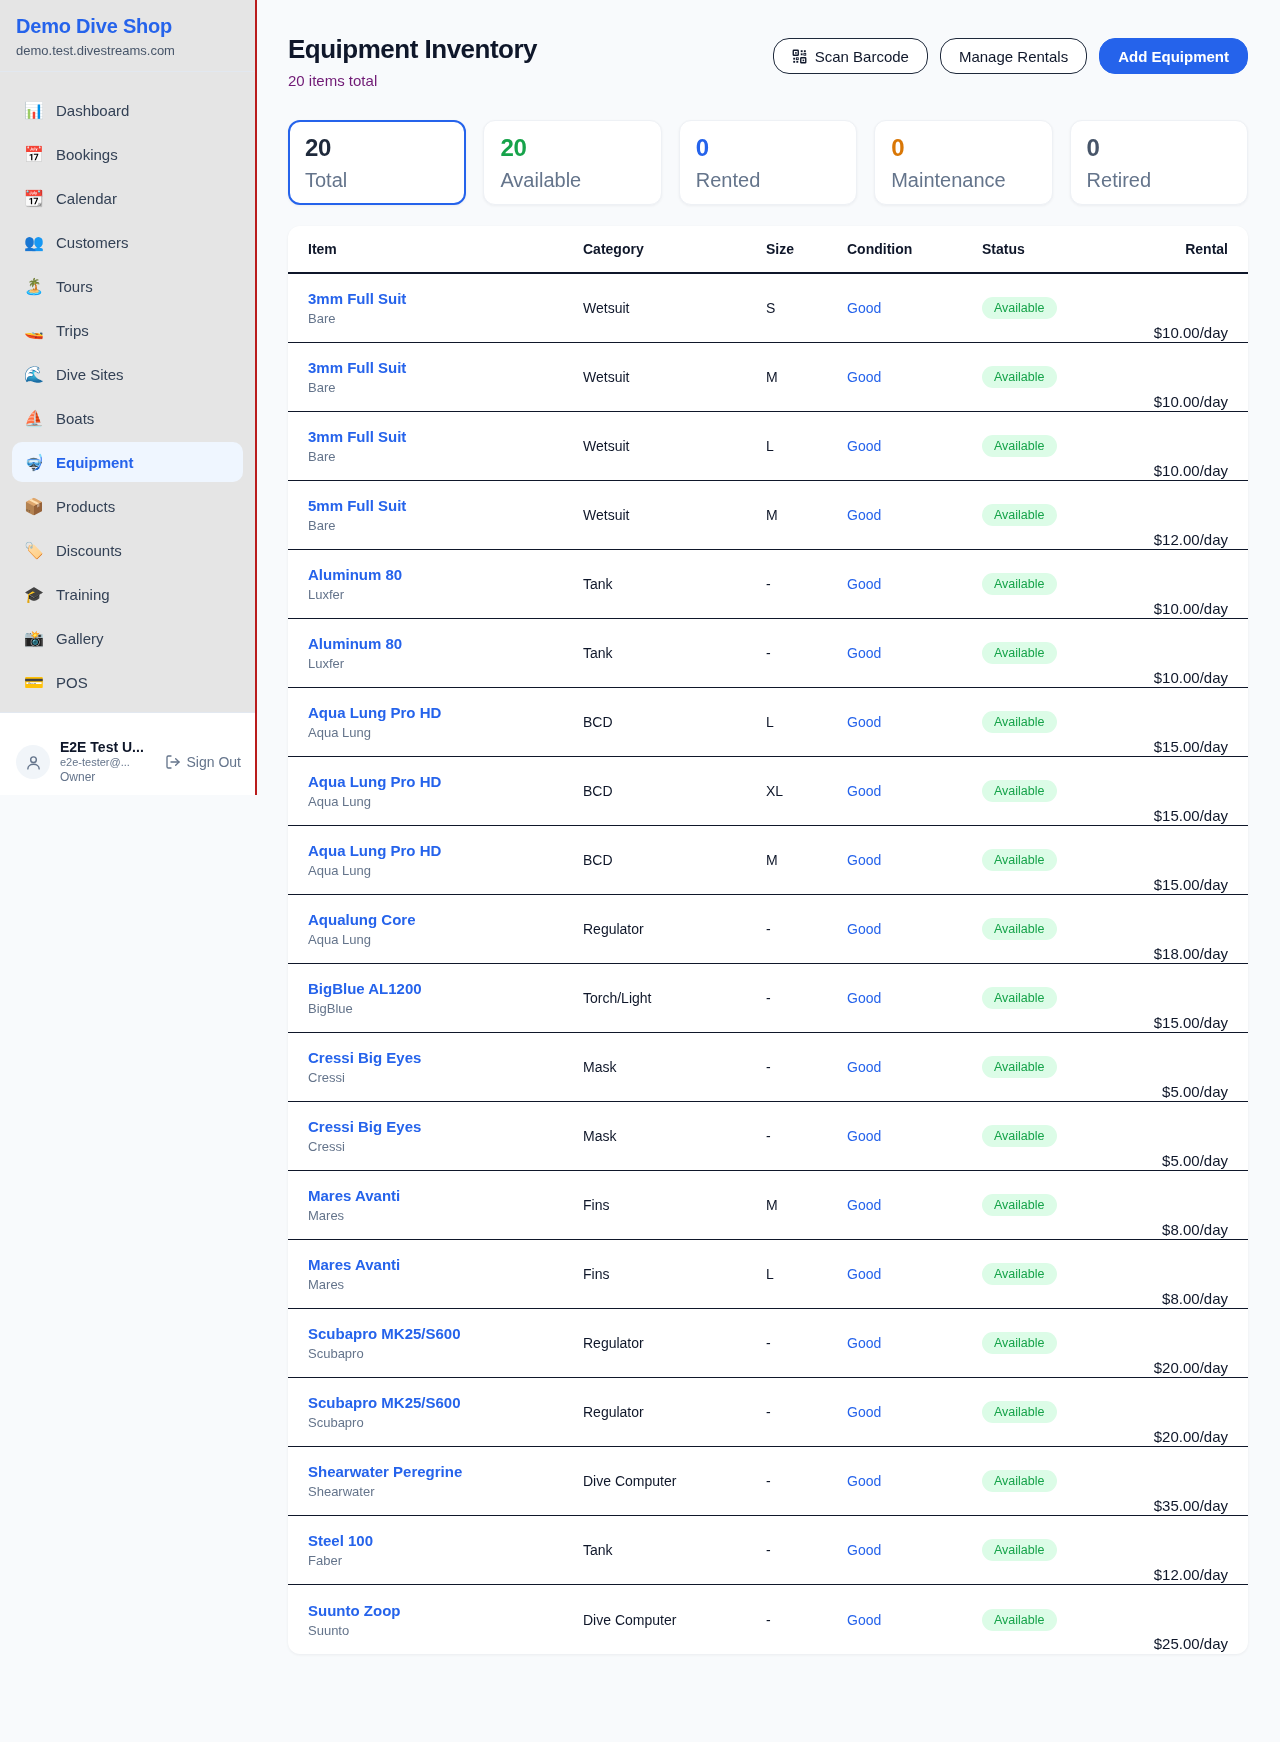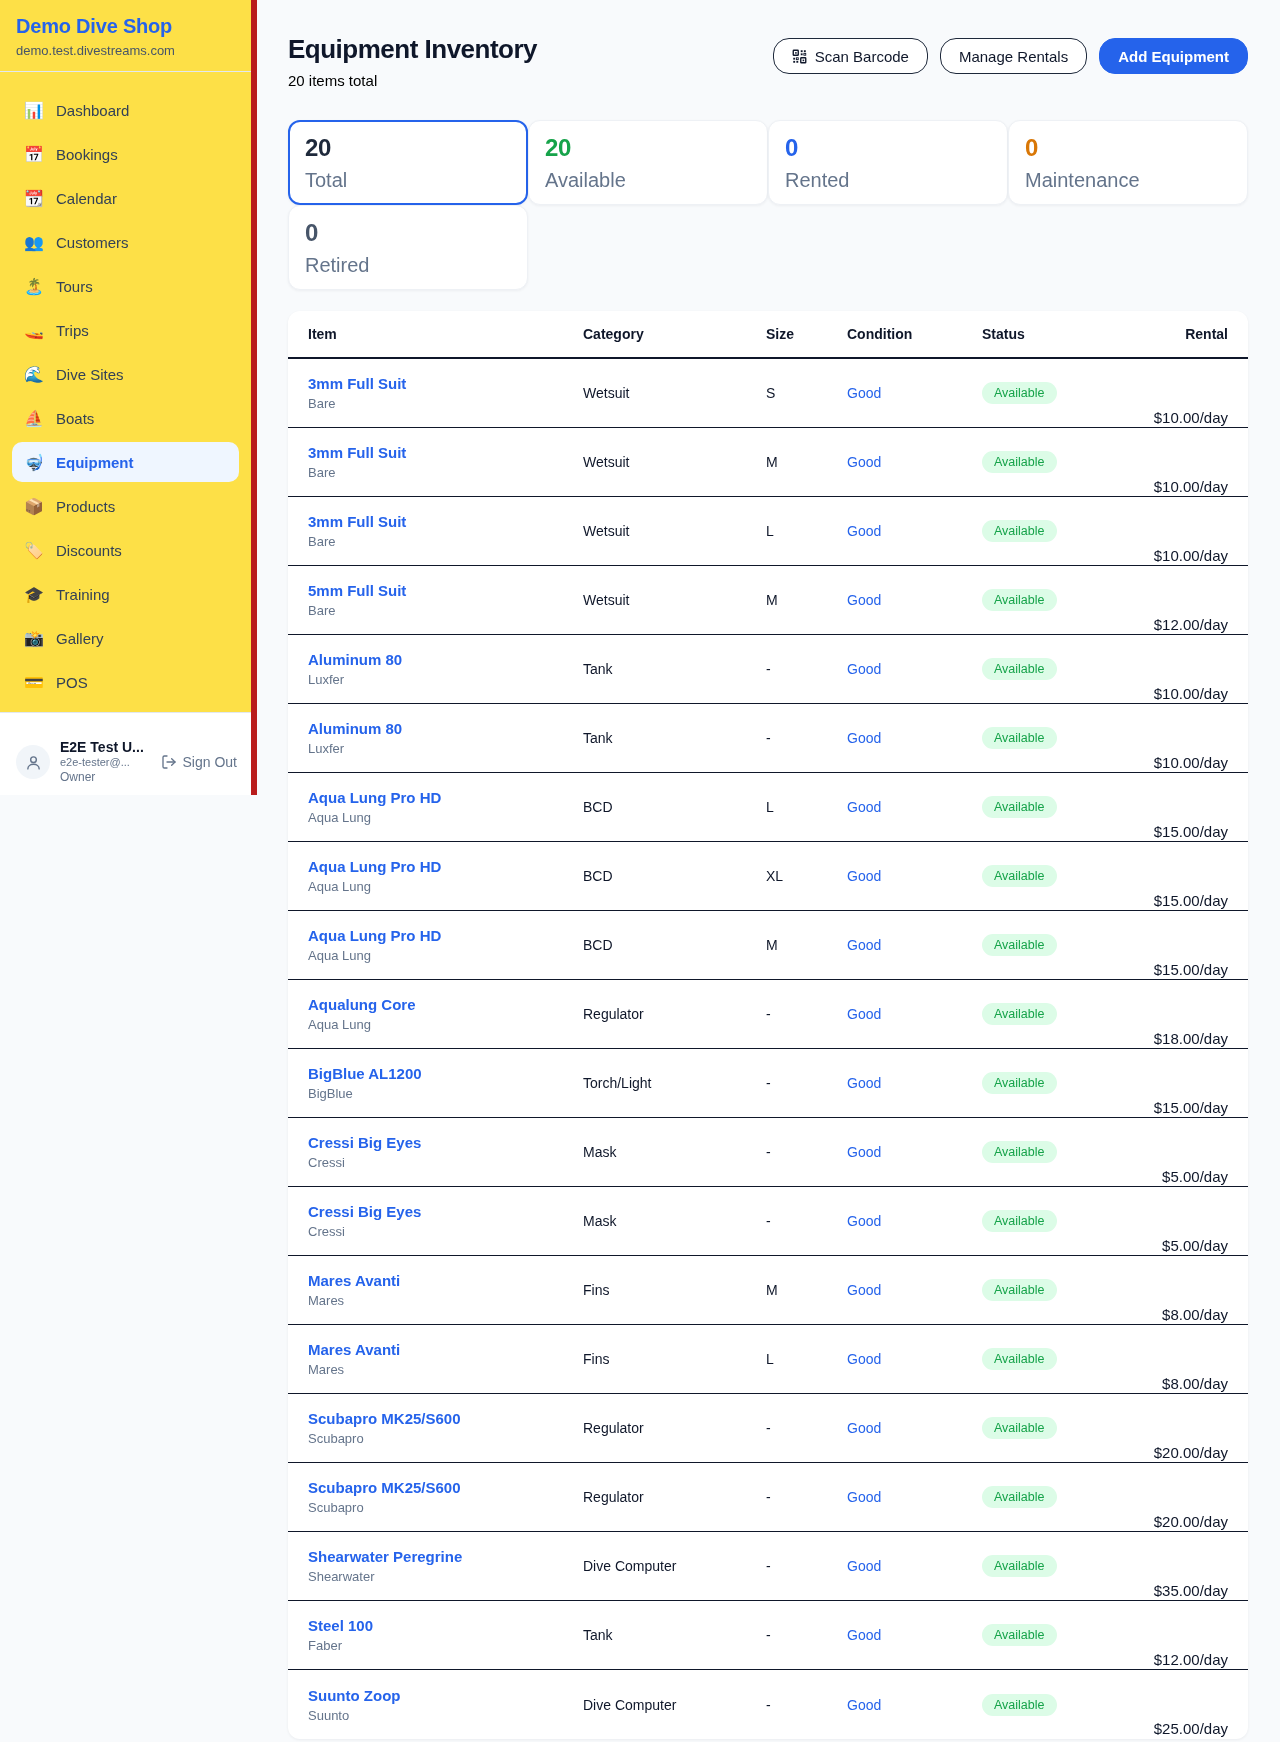--- a/index.html
+++ b/index.html
@@ -8,22 +8,22 @@
     font-family:"Liberation Sans", sans-serif;
     background:#f8fafc;
     color:#0f172a;
     min-height:1742px;
     position:relative;
   }
   
   .sidebar {
     position:absolute; top:0; left:0;
     width:257px; height:795px;
-    background:#fde047;
-    border-right:6px solid #b91c1c;
+    background:#e5e5e5;
+    border-right:2px solid #b91c1c;
   }
   .brand { padding:15px 16px 13px 16px; border-bottom:1px solid #e2e8f0; }
   .brand-name { font-size:20px; font-weight:700; color:#2563eb; letter-spacing:-0.2px; }
   .brand-domain { font-size:13px; color:#475569; margin-top:5px; }
   nav { padding:18px 12px 0 12px; }
   .nav-item {
     display:flex; align-items:center;
     height:40px; margin-bottom:4px;
     padding:0 10px; border-radius:10px;
     font-size:15px; color:#334155; font-weight:500;
@@ -48,32 +48,32 @@
   .user-email { font-size:11px; color:#64748b; white-space:nowrap; }
   .user-role { font-size:12px; color:#64748b; }
   .signout {
     margin-left:auto; display:flex; align-items:center; gap:6px;
     color:#64748b; font-size:14px; cursor:pointer; white-space:nowrap;
   }
   
   .main { margin-left:257px; padding:34px 32px 0 31px; }
   .page-header { display:flex; align-items:flex-start; justify-content:space-between; }
   .page-title { font-size:26px; font-weight:700; color:#0f172a; letter-spacing:-0.5px; }
-  .page-subtitle { font-size:15px; color:#000000; margin-top:7px; }
+  .page-subtitle { font-size:15px; color:#701a75; margin-top:7px; }
   .header-actions { display:flex; gap:12px; margin-top:4px; }
   .btn {
     height:36px; display:flex; align-items:center; gap:8px;
     padding:0 18px; border-radius:16px;
     font-size:15px; font-weight:500; cursor:pointer;
     background:#ffffff; border:1px solid #1e293b; color:#0f172a;
     font-family:"Liberation Sans", sans-serif;
   }
   .btn-primary { background:#2563eb; border-color:#2563eb; color:#ffffff; font-weight:600; }
   
-  .stats { display:grid; grid-template-columns:repeat(4,1fr); margin-top:31px; }
+  .stats { display:grid; grid-template-columns:repeat(5,1fr); gap:17px; margin-top:31px; }
   .stat-card {
     background:#ffffff; border-radius:12px; height:85px;
     padding:13px 16px; border:1px solid #eef1f5;
     box-shadow:0 1px 3px rgba(15,23,42,0.05);
     cursor:pointer;
   }
   .stat-card.active { border:2px solid #2563eb; padding:12px 15px; }
   .stat-value { font-size:24px; font-weight:700; letter-spacing:-0.3px; }
   .stat-label { font-size:20px; color:#64748b; margin-top:7px; }
   

